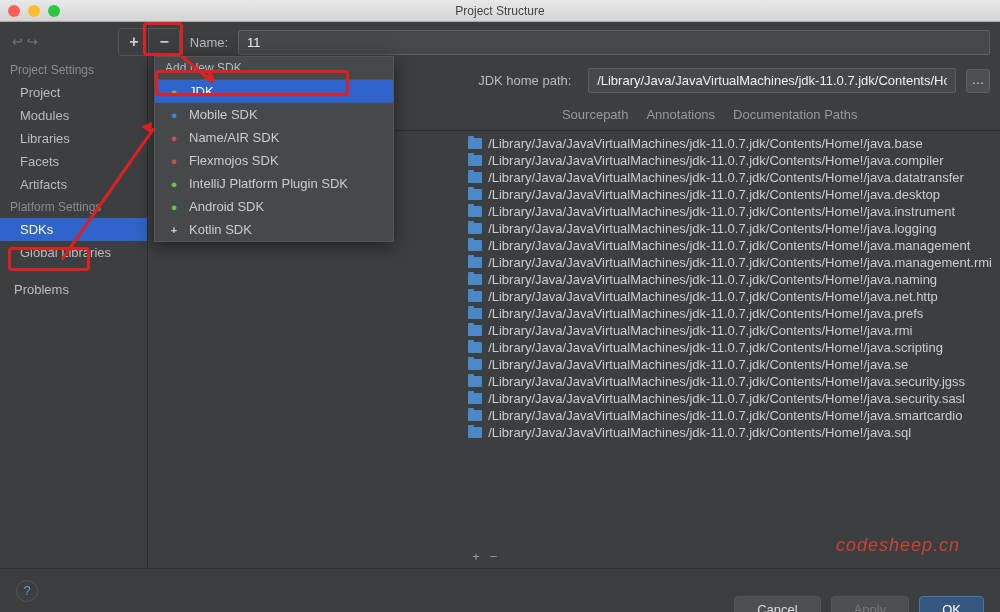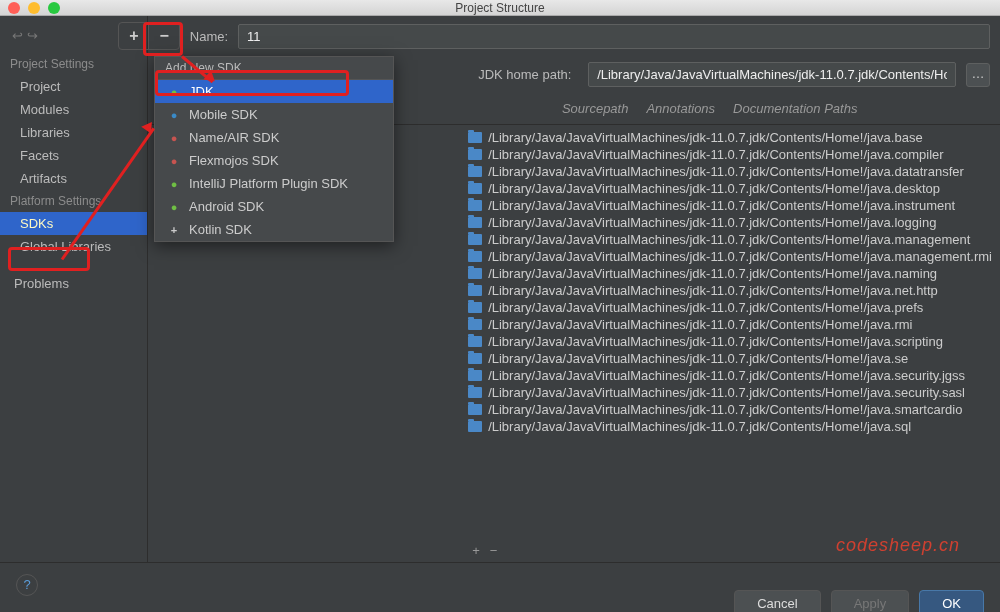--- a/index.html
+++ b/index.html
@@ -1,18 +1,18 @@
 <!DOCTYPE html>
 <html><head>
 <meta charset="utf-8">
 <style>
 * { margin: 0; padding: 0; box-sizing: border-box; font-family: -apple-system, "Lucida Grande", sans-serif; font-size: 13px; }
 body { background: #3c3f41; color: #bbbbbb; width: 1000px; height: 612px; overflow: hidden; position: relative; }
 
-.titlebar { height: 16px; background: linear-gradient(#e8e8e8,#d4d4d4); display: flex; align-items: center; padding: 0 8px; position: relative; border-bottom: 1px solid #aaa; }
+.titlebar { height: 22px; background: linear-gradient(#e8e8e8,#d4d4d4); display: flex; align-items: center; padding: 0 8px; position: relative; border-bottom: 1px solid #aaa; }
 .traffic { display: flex; gap: 8px; }
 .traffic span { width: 12px; height: 12px; border-radius: 50%; display: inline-block; }
 .t-close { background: #ff5f57; } .t-min { background: #ffbd2e; } .t-max { background: #28c940; }
 .titlebar-title { position: absolute; left: 50%; transform: translateX(-50%); font-size: 12px; color: #444; }
 
 .main { display: flex; height: 546px; }
 .sidebar { width: 180px; background: #3c3f41; border-right: 1px solid #2d2d2d; padding-top: 6px; }
 .nav-arrows { display: flex; gap: 4px; padding: 6px 12px 10px 12px; color: #777; font-size: 16px; }
 .side-head { color: #8c8c8c; padding: 4px 10px; font-size: 12px; }
 .side-item { padding: 4px 20px; color: #bbb; cursor: pointer; }
@@ -24,21 +24,21 @@
 .tb-btn { padding: 4px 10px; color: #ccc; font-size: 16px; font-weight: bold; cursor: pointer; }
 .tb-btn + .tb-btn { border-left: 1px solid #555; }
 .name-label { color: #bbb; }
 .name-input { flex: 1; background: #45494a; border: 1px solid #5e6060; padding: 4px 8px; color: #eee; border-radius: 2px; }
 
 .form-row { display: flex; align-items: center; padding: 6px 10px 6px 330px; gap: 10px; }
 .form-row .label { width: 100px; color: #bbb; }
 .form-row .value { flex: 1; background: #45494a; border: 1px solid #5e6060; padding: 4px 8px; color: #eee; border-radius: 2px; }
 .browse { width: 24px; height: 24px; background: #4c5052; border: 1px solid #5e6060; border-radius: 3px; color: #ccc; text-align: center; line-height: 20px; cursor: pointer; }
 
-.tabs { display: flex; padding: 4px 0 4px 330px; border-bottom: 1px solid #2d2d2d; gap: 2px; color: #999; font-size: 12px; font-style: italic; }
+.tabs { display: flex; padding: 4px 0 4px 330px; border-bottom: 1px solid #2d2d2d; gap: 2px; color: #999; font-size: 12px; }
 .tab { padding: 4px 8px; cursor: pointer; }
 .hidden-tab { opacity: .3; visibility:hidden;}
 
 .classpath-list { flex: 1; overflow-y: auto; padding: 4px 8px 4px 320px; background: #3c3f41; }
 .cp-row { display: flex; align-items: center; gap: 6px; padding: 1px 0; color: #ccc; white-space: nowrap; font-size: 13px; }
 .folder-icon { width: 14px; height: 11px; background: #4a88c7; border-radius: 1px; position: relative; display: inline-block; flex-shrink: 0; }
 .folder-icon::before { content:''; position:absolute; top:-2px; left:0; width:6px; height:2px; background:#4a88c7; border-radius:1px 1px 0 0; }
 
 .list-foot { padding: 4px 8px 4px 324px; color: #999; font-size: 18px; display:flex; gap:10px; }
 

